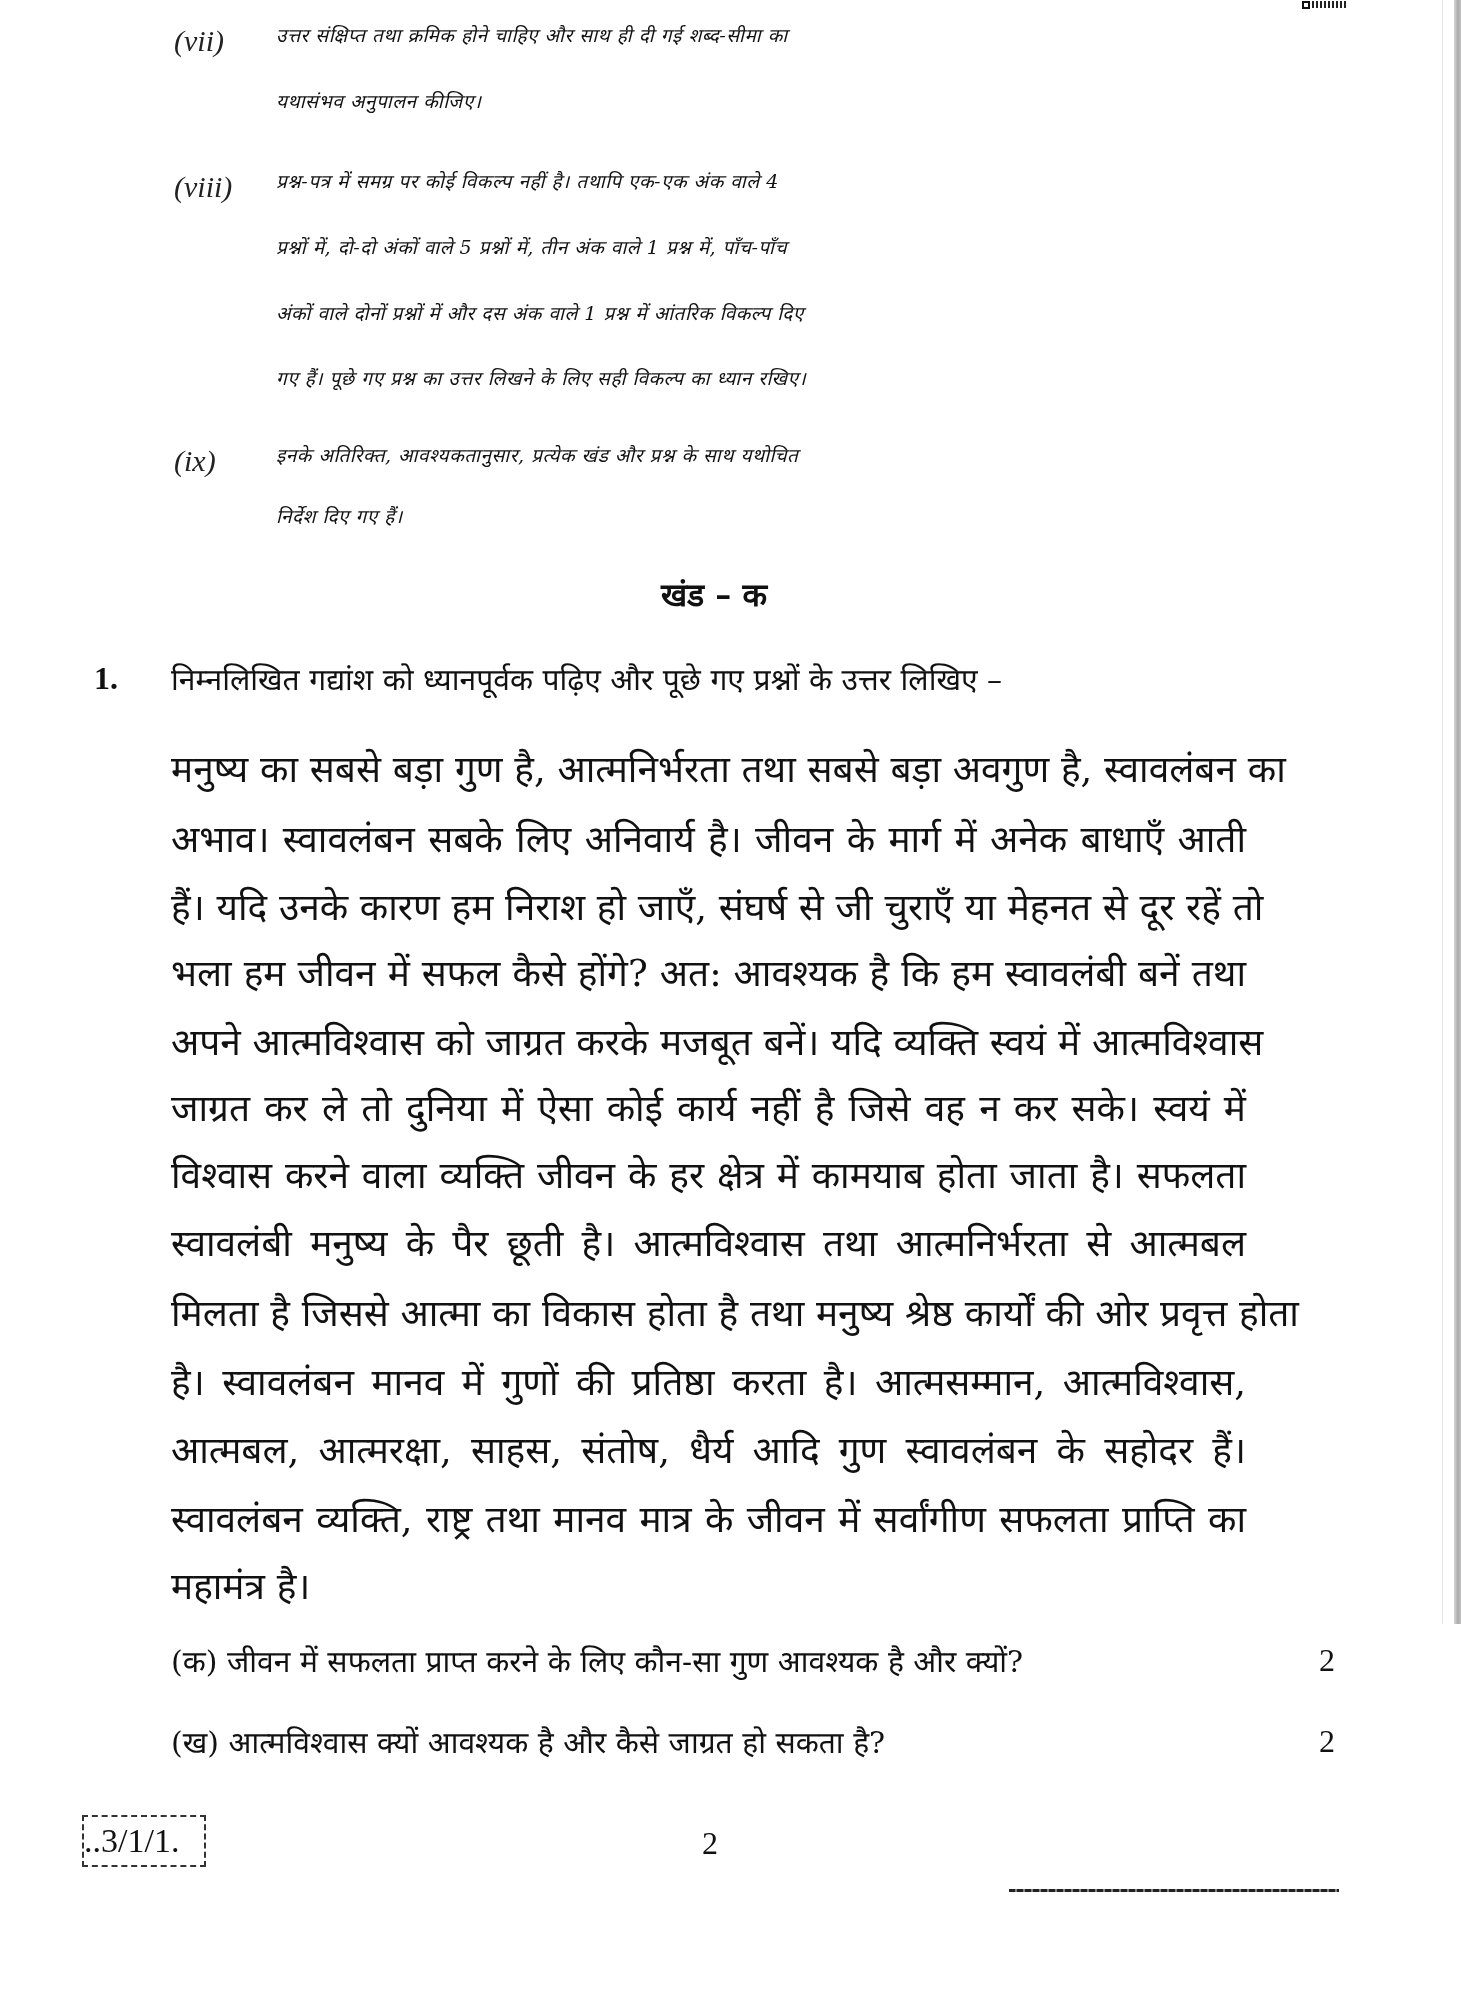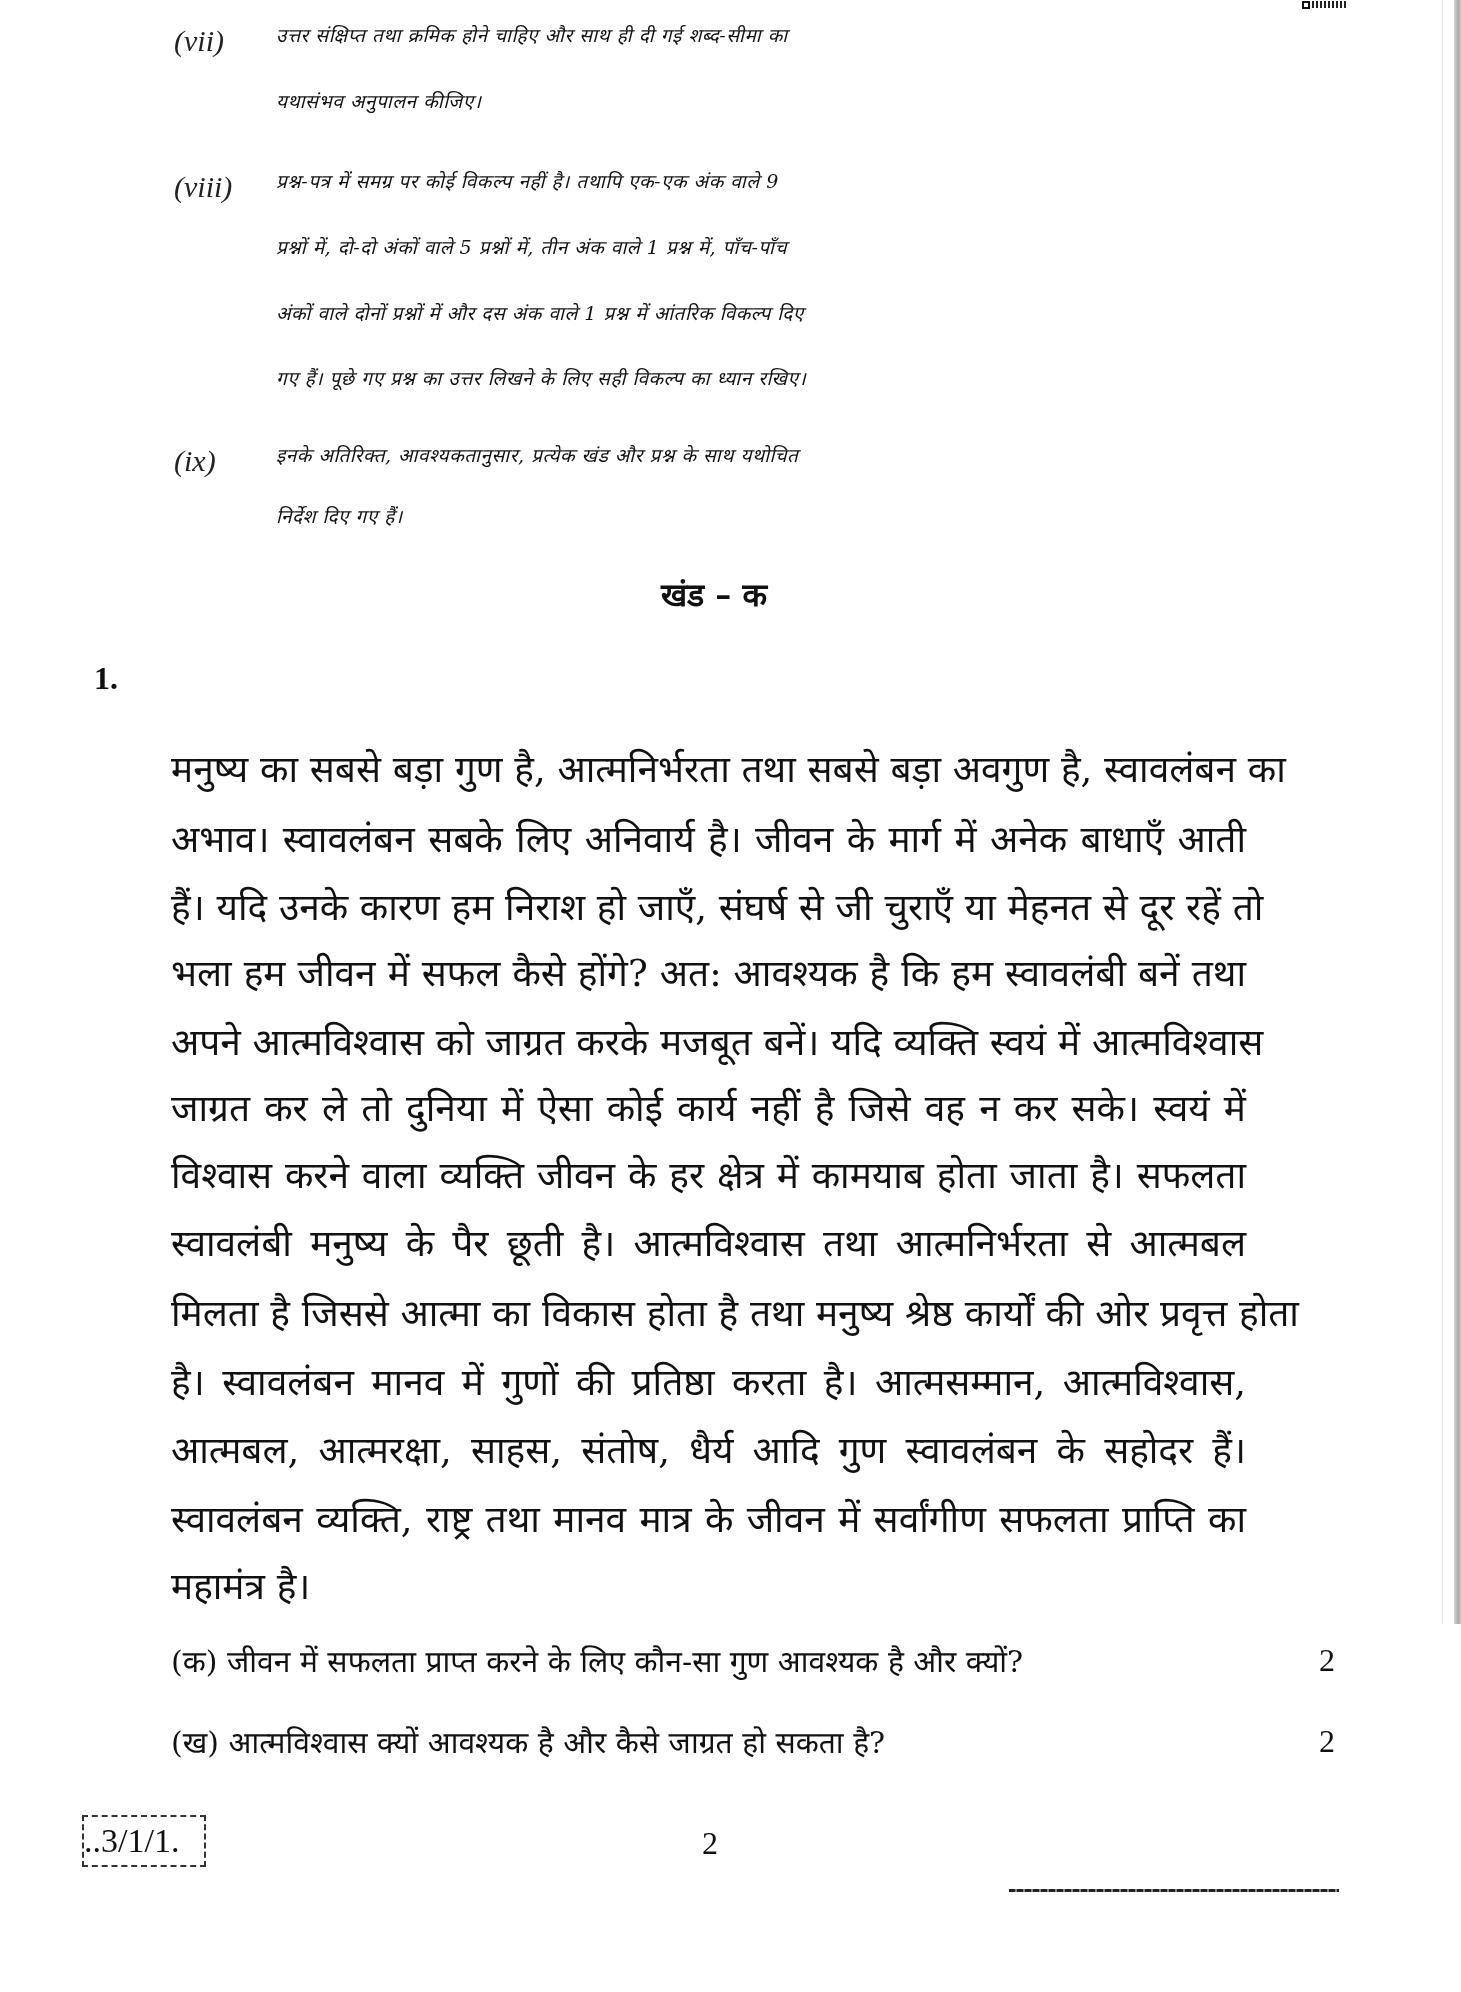--- a/index.html
+++ b/index.html
@@ -52,35 +52,36 @@
   </div>
 
   <div class="instr">
     <span class="num" style="top:24px">(vii)</span>
     <span class="line" style="top:22px">उत्तर संक्षिप्त तथा क्रमिक होने चाहिए और साथ ही दी गई शब्द-सीमा का</span>
     <span class="line" style="top:88px">यथासंभव अनुपालन कीजिए।</span>
   </div>
 
   <div class="instr">
     <span class="num" style="top:170px">(viii)</span>
-    <span class="line" style="top:168px">प्रश्न-पत्र में समग्र पर कोई विकल्प नहीं है। तथापि एक-एक अंक वाले 9</span>
+    <span class="line" style="top:168px">प्रश्न-पत्र में समग्र पर कोई विकल्प नहीं है। तथापि एक-एक अंक वाले 4</span>
     <span class="line" style="top:234px">प्रश्नों में, दो-दो अंकों वाले 5 प्रश्नों में, तीन अंक वाले 1 प्रश्न में, पाँच-पाँच</span>
     <span class="line" style="top:300px">अंकों वाले दोनों प्रश्नों में और दस अंक वाले 1 प्रश्न में आंतरिक विकल्प दिए</span>
     <span class="line" style="top:365px">गए हैं। पूछे गए प्रश्न का उत्तर लिखने के लिए सही विकल्प का ध्यान रखिए।</span>
   </div>
 
   <div class="instr">
     <span class="num" style="top:444px">(ix)</span>
     <span class="line" style="top:442px">इनके अतिरिक्त, आवश्यकतानुसार, प्रत्येक खंड और प्रश्न के साथ यथोचित</span>
     <span class="line" style="top:503px">निर्देश दिए गए हैं।</span>
   </div>
 
   <div class="heading">खंड – क</div>
 
   <span class="qnum">1.</span>
+  <span class="qtext">निम्नलिखित गद्यांश को ध्यानपूर्वक पढ़िए और पूछे गए प्रश्नों के उत्तर लिखिए –</span>
 
   <div>
     <div class="para-line" style="top:742px">मनुष्य का सबसे बड़ा गुण है, आत्मनिर्भरता तथा सबसे बड़ा अवगुण है, स्वावलंबन का</div>
     <div class="para-line" style="top:812px">अभाव। स्वावलंबन सबके लिए अनिवार्य है। जीवन के मार्ग में अनेक बाधाएँ आती</div>
     <div class="para-line" style="top:880px">हैं। यदि उनके कारण हम निराश हो जाएँ, संघर्ष से जी चुराएँ या मेहनत से दूर रहें तो</div>
     <div class="para-line" style="top:946px">भला हम जीवन में सफल कैसे होंगे? अत: आवश्यक है कि हम स्वावलंबी बनें तथा</div>
     <div class="para-line" style="top:1015px">अपने आत्मविश्वास को जाग्रत करके मजबूत बनें। यदि व्यक्ति स्वयं में आत्मविश्वास</div>
     <div class="para-line" style="top:1081px">जाग्रत कर ले तो दुनिया में ऐसा कोई कार्य नहीं है जिसे वह न कर सके। स्वयं में</div>
     <div class="para-line" style="top:1148px">विश्वास करने वाला व्यक्ति जीवन के हर क्षेत्र में कामयाब होता जाता है। सफलता</div>
     <div class="para-line" style="top:1216px">स्वावलंबी मनुष्य के पैर छूती है। आत्मविश्वास तथा आत्मनिर्भरता से आत्मबल</div>

